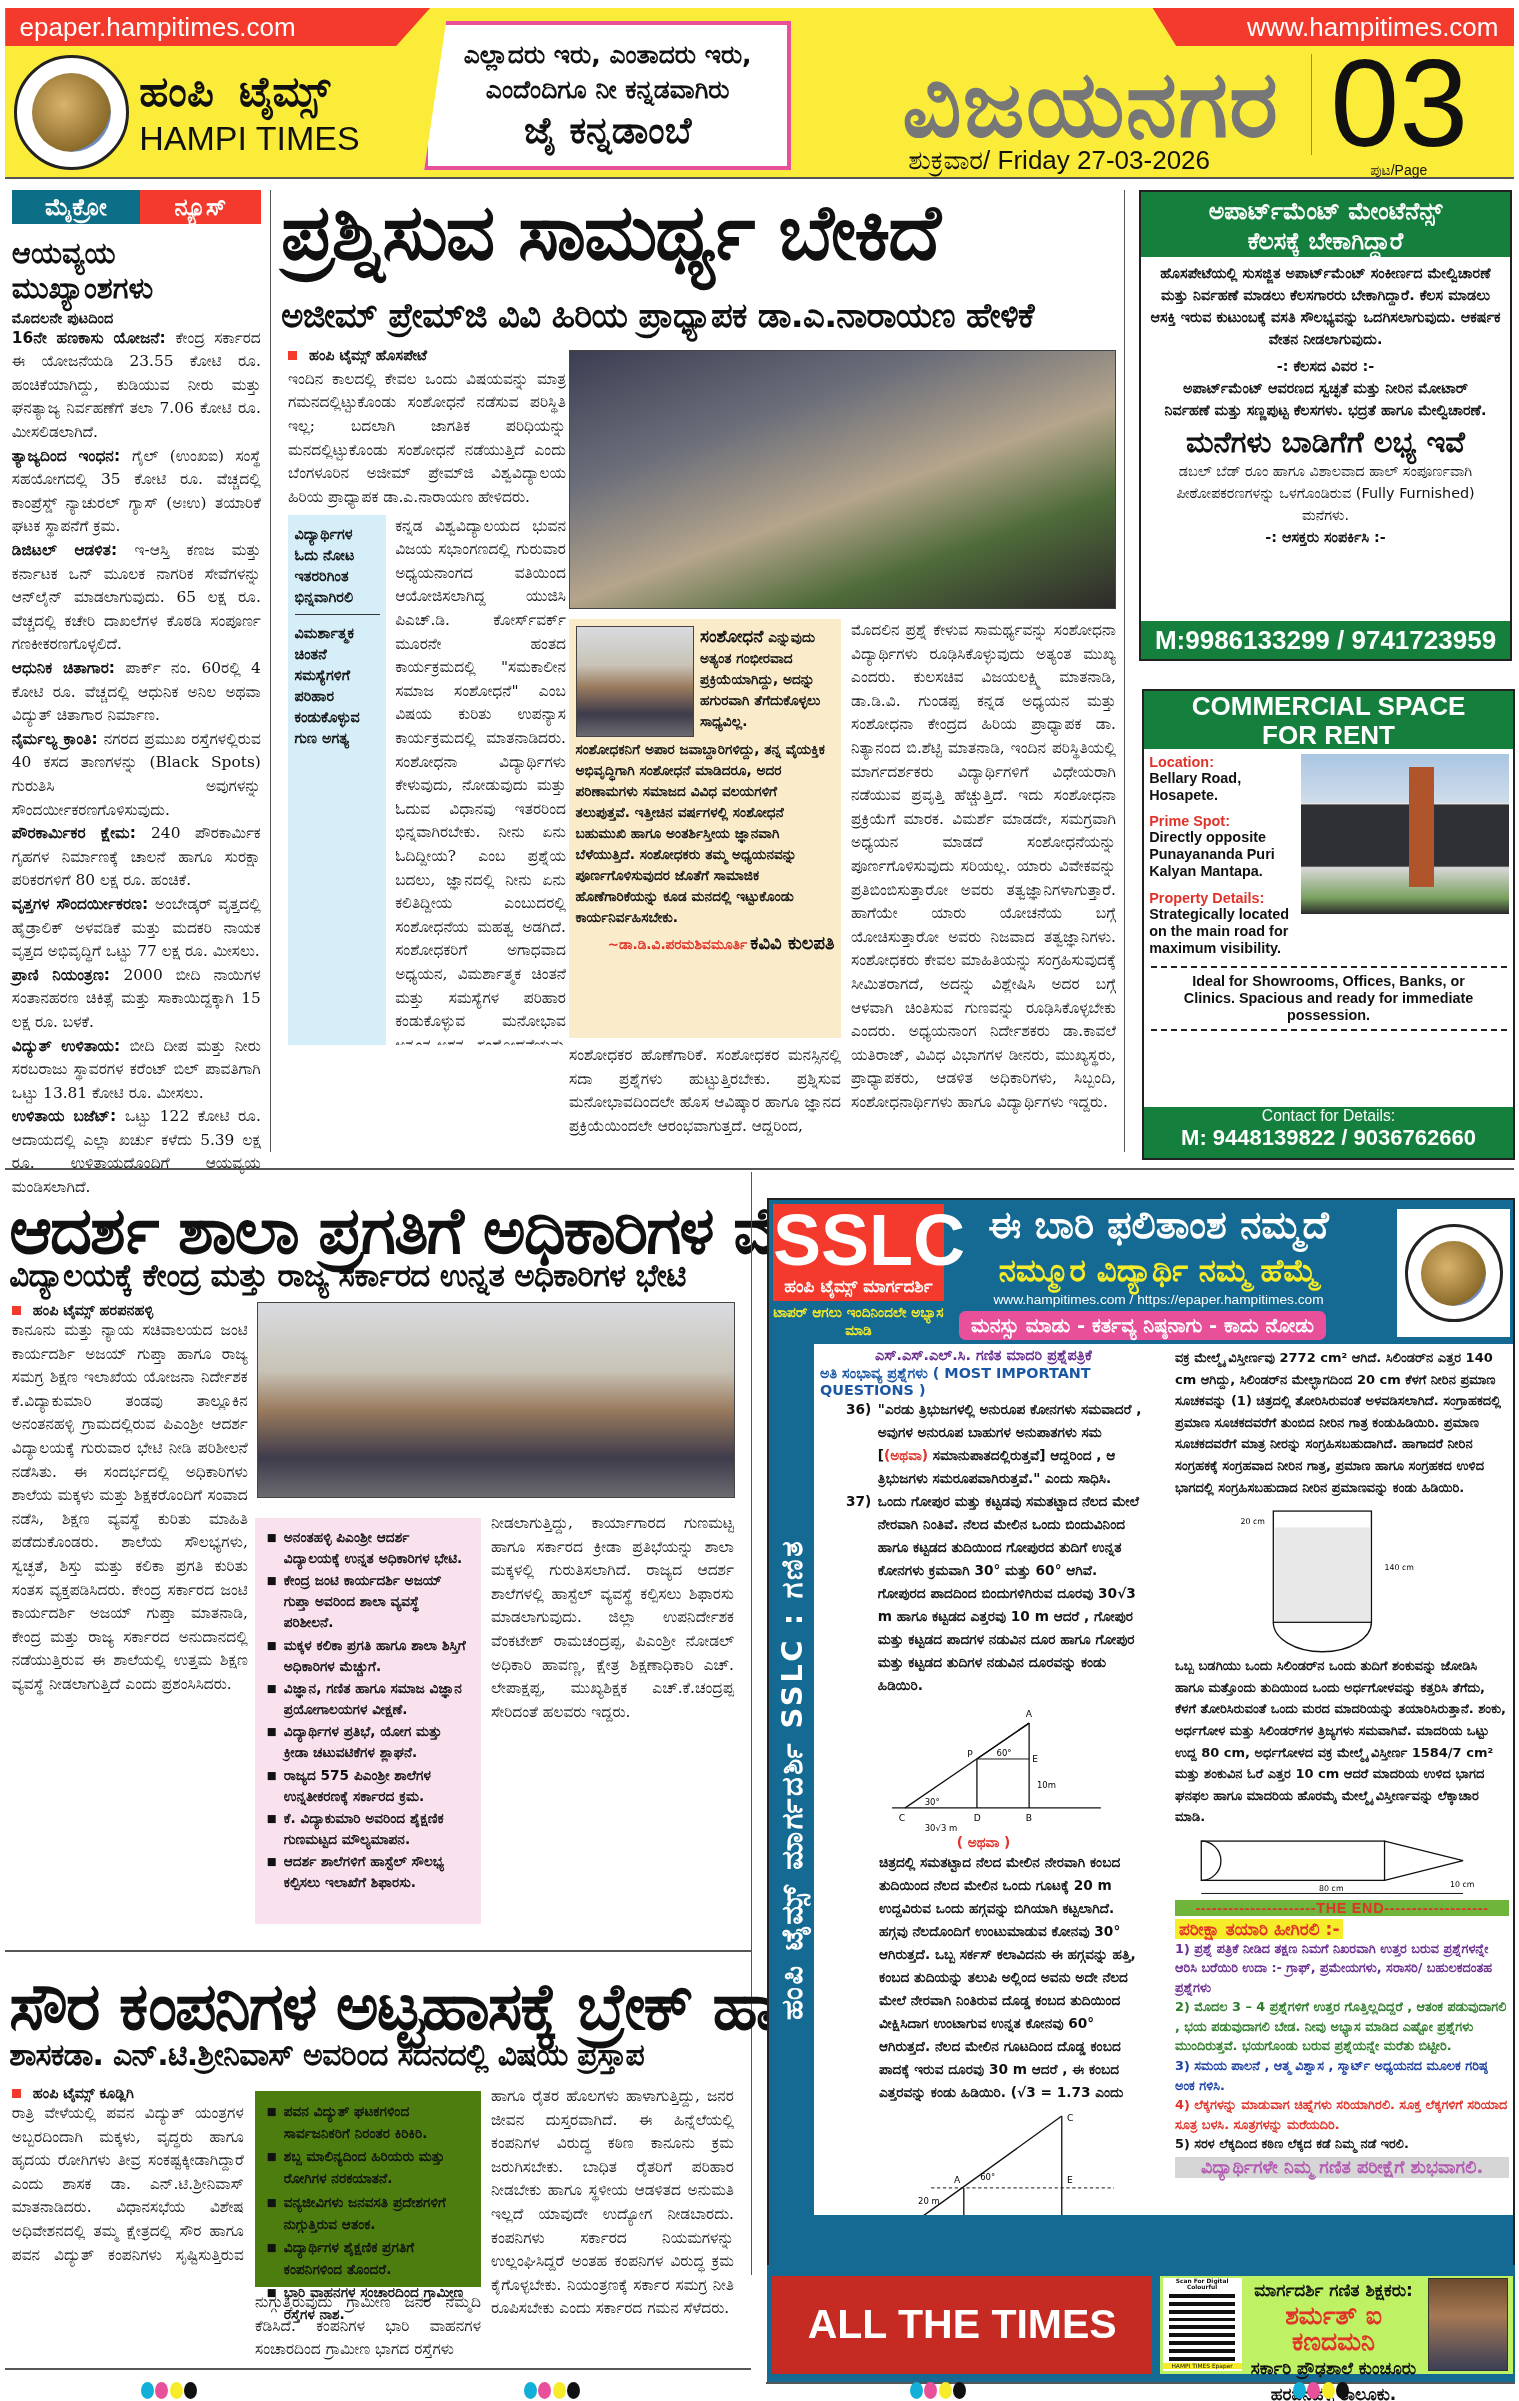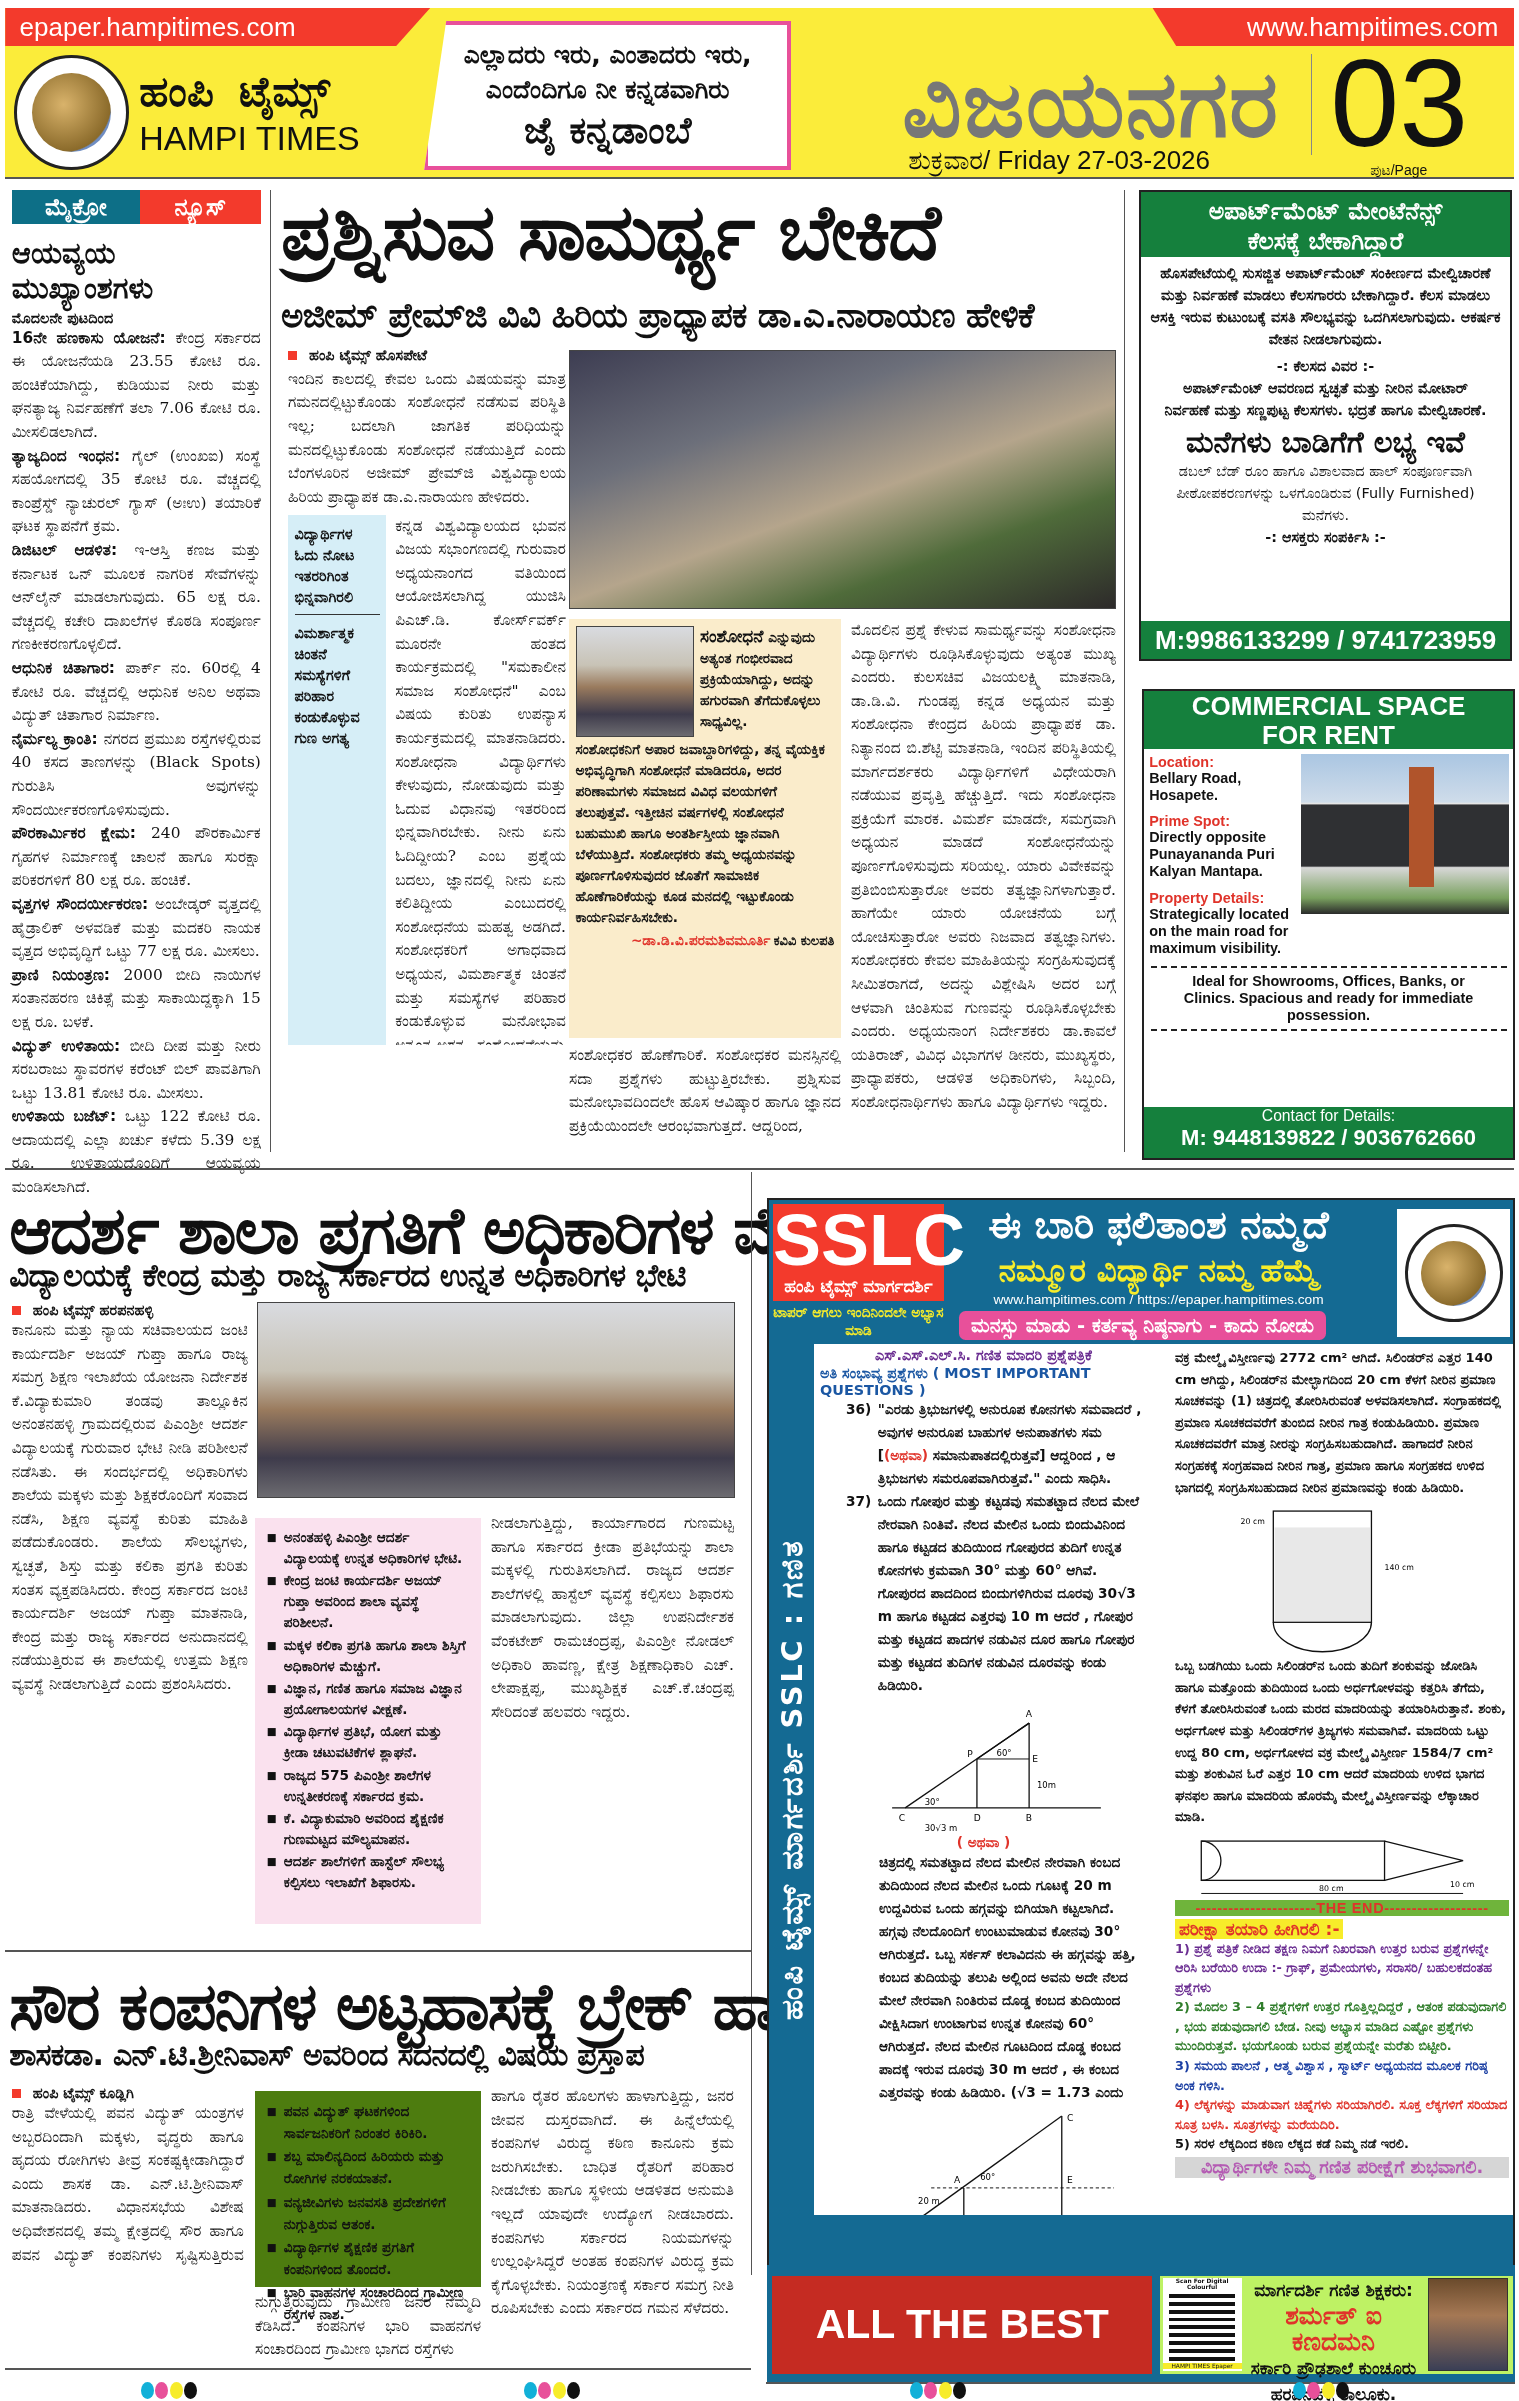--- a/index.html
+++ b/index.html
@@ -159,21 +159,21 @@
   <div style="display:flex; gap:6.5px;">
     <div class="photo2" style="width:118px; height:111px; flex-shrink:0;"></div>
     <div class="quote-text">
       <span style="font-size:17px;">ಸಂಶೋಧನೆ</span>
       <span>ಎನ್ನುವುದು ಅತ್ಯಂತ ಗಂಭೀರವಾದ ಪ್ರಕ್ರಿಯೆಯಾಗಿದ್ದು, ಅದನ್ನು ಹಗುರವಾಗಿ ತೆಗೆದುಕೊಳ್ಳಲು ಸಾಧ್ಯವಿಲ್ಲ.</span>
     </div>
   </div>
   <div class="quote-text" style="margin-top:2.6px;">ಸಂಶೋಧಕನಿಗೆ ಅಪಾರ ಜವಾಬ್ದಾರಿಗಳಿದ್ದು, ತನ್ನ ವೈಯಕ್ತಿಕ ಅಭಿವೃದ್ಧಿಗಾಗಿ ಸಂಶೋಧನೆ ಮಾಡಿದರೂ, ಅದರ ಪರಿಣಾಮಗಳು ಸಮಾಜದ ವಿವಿಧ ವಲಯಗಳಿಗೆ ತಲುಪುತ್ತವೆ. ಇತ್ತೀಚಿನ ವರ್ಷಗಳಲ್ಲಿ ಸಂಶೋಧನೆ ಬಹುಮುಖಿ ಹಾಗೂ ಅಂತರ್ಶಿಸ್ತೀಯ ಜ್ಞಾನವಾಗಿ ಬೆಳೆಯುತ್ತಿದೆ. ಸಂಶೋಧಕರು ತಮ್ಮ ಅಧ್ಯಯನವನ್ನು ಪೂರ್ಣಗೊಳಿಸುವುದರ ಜೊತೆಗೆ ಸಾಮಾಜಿಕ ಹೊಣೆಗಾರಿಕೆಯನ್ನು ಕೂಡ ಮನದಲ್ಲಿ ಇಟ್ಟುಕೊಂಡು ಕಾರ್ಯನಿರ್ವಹಿಸಬೇಕು.</div>
   <div style="text-align:right; margin-top:3.9px;">
     <span class="quote-sign">~ಡಾ.ಡಿ.ವಿ.ಪರಮಶಿವಮೂರ್ತಿ</span>
-    <span style="font-size:13px;font-weight:bold;">ಕವಿವಿ ಕುಲಪತಿ</span>
+    <span style="font-size:18px;font-weight:bold;">ಕವಿವಿ ಕುಲಪತಿ</span>
   </div>
 </div>
 <div class="abs body-text" style="left:569px; top:1044px; width:272px; height:105px; overflow:hidden;">ಸಂಶೋಧಕರ ಹೊಣೆಗಾರಿಕೆ. ಸಂಶೋಧಕರ ಮನಸ್ಸಿನಲ್ಲಿ ಸದಾ ಪ್ರಶ್ನೆಗಳು ಹುಟ್ಟುತ್ತಿರಬೇಕು. ಪ್ರಶ್ನಿಸುವ ಮನೋಭಾವದಿಂದಲೇ ಹೊಸ ಆವಿಷ್ಕಾರ ಹಾಗೂ ಜ್ಞಾನದ ಪ್ರಕ್ರಿಯೆಯಿಂದಲೇ ಆರಂಭವಾಗುತ್ತದೆ. ಆದ್ದರಿಂದ,</div>
 <div class="abs body-text" style="left:851px; top:619px; width:265px; height:530px; overflow:hidden;">ಮೊದಲಿನ ಪ್ರಶ್ನೆ ಕೇಳುವ ಸಾಮರ್ಥ್ಯವನ್ನು ಸಂಶೋಧನಾ ವಿದ್ಯಾರ್ಥಿಗಳು ರೂಢಿಸಿಕೊಳ್ಳುವುದು ಅತ್ಯಂತ ಮುಖ್ಯ ಎಂದರು. ಕುಲಸಚಿವ ವಿಜಯಲಕ್ಷ್ಮಿ ಮಾತನಾಡಿ, ಡಾ.ಡಿ.ವಿ. ಗುಂಡಪ್ಪ ಕನ್ನಡ ಅಧ್ಯಯನ ಮತ್ತು ಸಂಶೋಧನಾ ಕೇಂದ್ರದ ಹಿರಿಯ ಪ್ರಾಧ್ಯಾಪಕ ಡಾ. ನಿತ್ಯಾನಂದ ಬಿ.ಶೆಟ್ಟಿ ಮಾತನಾಡಿ, ಇಂದಿನ ಪರಿಸ್ಥಿತಿಯಲ್ಲಿ ಮಾರ್ಗದರ್ಶಕರು ವಿದ್ಯಾರ್ಥಿಗಳಿಗೆ ವಿಧೇಯರಾಗಿ ನಡೆಯುವ ಪ್ರವೃತ್ತಿ ಹೆಚ್ಚುತ್ತಿದೆ. ಇದು ಸಂಶೋಧನಾ ಪ್ರಕ್ರಿಯೆಗೆ ಮಾರಕ. ವಿಮರ್ಶೆ ಮಾಡದೇ, ಸಮಗ್ರವಾಗಿ ಅಧ್ಯಯನ ಮಾಡದೆ ಸಂಶೋಧನೆಯನ್ನು ಪೂರ್ಣಗೊಳಿಸುವುದು ಸರಿಯಲ್ಲ. ಯಾರು ವಿವೇಕವನ್ನು ಪ್ರತಿಬಿಂಬಿಸುತ್ತಾರೋ ಅವರು ತತ್ವಜ್ಞಾನಿಗಳಾಗುತ್ತಾರೆ. ಹಾಗೆಯೇ ಯಾರು ಯೋಚನೆಯ ಬಗ್ಗೆ ಯೋಚಿಸುತ್ತಾರೋ ಅವರು ನಿಜವಾದ ತತ್ವಜ್ಞಾನಿಗಳು. ಸಂಶೋಧಕರು ಕೇವಲ ಮಾಹಿತಿಯನ್ನು ಸಂಗ್ರಹಿಸುವುದಕ್ಕೆ ಸೀಮಿತರಾಗದೆ, ಅದನ್ನು ವಿಶ್ಲೇಷಿಸಿ ಅದರ ಬಗ್ಗೆ ಆಳವಾಗಿ ಚಿಂತಿಸುವ ಗುಣವನ್ನು ರೂಢಿಸಿಕೊಳ್ಳಬೇಕು ಎಂದರು. ಅಧ್ಯಯನಾಂಗ ನಿರ್ದೇಶಕರು ಡಾ.ಕಾವಲೆ ಯತಿರಾಜ್, ವಿವಿಧ ವಿಭಾಗಗಳ ಡೀನರು, ಮುಖ್ಯಸ್ಥರು, ಪ್ರಾಧ್ಯಾಪಕರು, ಆಡಳಿತ ಅಧಿಕಾರಿಗಳು, ಸಿಬ್ಬಂದಿ, ಸಂಶೋಧನಾರ್ಥಿಗಳು ಹಾಗೂ ವಿದ್ಯಾರ್ಥಿಗಳು ಇದ್ದರು.</div>
 
 <div class="abs rule-v" style="left:1124px; top:190px; height:962px;"></div>
 
 <div class="abs ad1" style="left:1139px; top:190px; width:373px; height:471px;">
   <div class="ad-red" style="height:65px; font-size:23.6px; font-weight:bold; line-height:30px; padding-top:3.9px;">
     <div>ಅಪಾರ್ಟ್‌ಮೆಂಟ್ ಮೇಂಟೆನೆನ್ಸ್</div>
@@ -373,21 +373,21 @@
         <div class="tip" style="color: rgb(224, 51, 42);">4) ಲೆಕ್ಕಗಳನ್ನು ಮಾಡುವಾಗ ಚಿಹ್ನೆಗಳು ಸರಿಯಾಗಿರಲಿ. ಸೂಕ್ತ ಲೆಕ್ಕಗಳಿಗೆ ಸರಿಯಾದ ಸೂತ್ರ ಬಳಸಿ. ಸೂತ್ರಗಳನ್ನು ಮರೆಯದಿರಿ.</div>
         <div class="tip" style="color: rgb(17, 17, 17);">5) ಸರಳ ಲೆಕ್ಕದಿಂದ ಕಠಿಣ ಲೆಕ್ಕದ ಕಡೆ ನಿಮ್ಮ ನಡೆ ಇರಲಿ.</div>
       </div>
     <div class="wish" style="margin-top:2.6px;">ವಿದ್ಯಾರ್ಥಿಗಳೇ ನಿಮ್ಮ ಗಣಿತ ಪರೀಕ್ಷೆಗೆ ಶುಭವಾಗಲಿ.</div>
   </div>
 
   <div class="abs footer-band" style="left:0; top:1015px; width:100%; height:57px;"></div>
 </div>
 
 <div class="abs footer-band" style="left:767px; top:2265px; width:748px; height:118px;">
-  <div class="abs best" style="left:5.2px; top:10.5px; width:380px; height:98px;">ALL THE BEST</div>
+  <div class="abs best" style="left:5.2px; top:10.5px; width:380px; height:98px;">ALL THE TIMES</div>
   <div class="abs teacher" style="left:393px; top:10.5px; width:353px; height:98px;">
     <div class="abs" style="left:2.6px; top:2.6px; width:79px; height:93px; background:#fff;">
       <div style="font-size:5.9px; font-weight:bold; text-align:center;">Scan For Digital Colourful</div>
       <div class="qr" style="margin:2.6px 6.5px; height:68px;"></div>
       <div style="font-size:5.9px; background:#f7ec2a; text-align:center;">HAMPI TIMES Epaper</div>
     </div>
     <div class="abs teacher-text" style="left:85px; top:1.3px; width:177px;">
       <div>ಮಾರ್ಗದರ್ಶಿ ಗಣಿತ ಶಿಕ್ಷಕರು:</div>
       <div class="teacher-name">ಶರ್ಮತ್ ಐ ಕಣದಮನಿ</div>
       <div>ಸರ್ಕಾರಿ ಪ್ರೌಢಶಾಲೆ ಕುಂಚೂರು</div>

